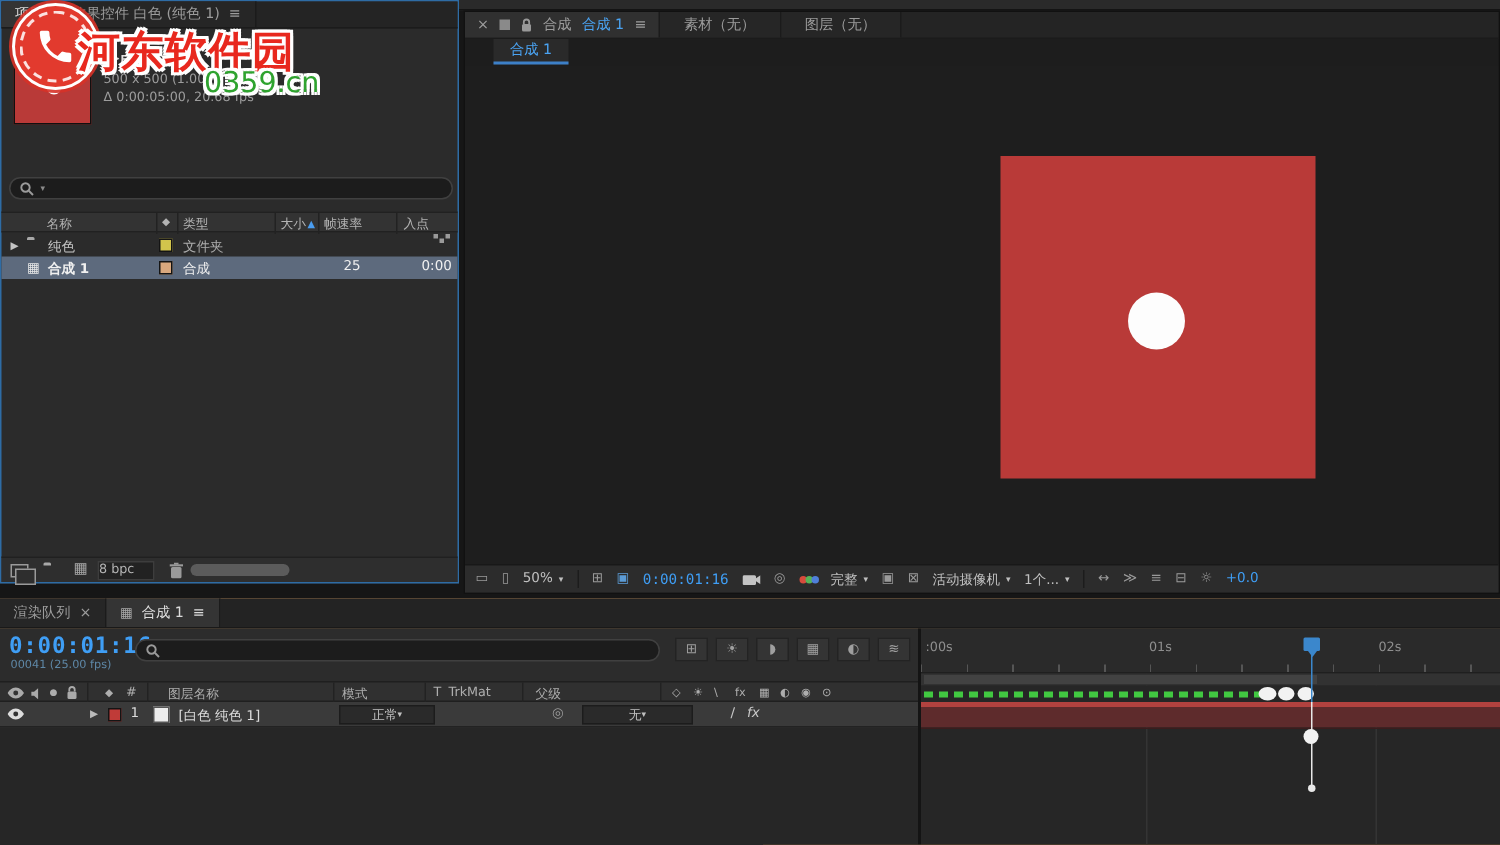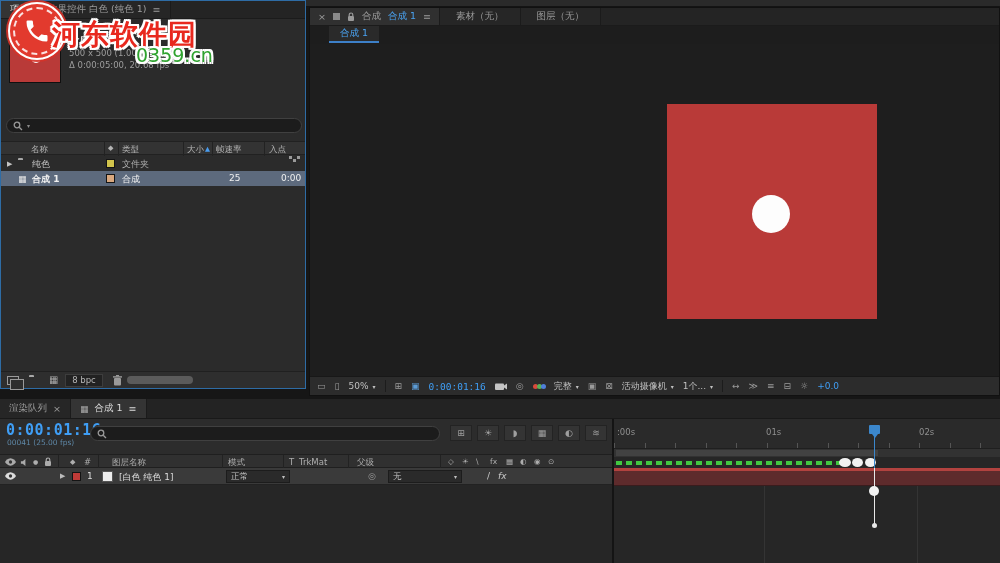--- a/index.html
+++ b/index.html
@@ -26,21 +26,21 @@
   .prow.sel{background:#5d6a7d;color:#f0f0f0}
   .chip{position:absolute;top:3px;width:9px;height:9px;border:1px solid #141414}
   .icn-folder{width:11px;height:8px;background:#a8a8a8;border-radius:1px;position:relative}
   .icn-folder::before{content:"";position:absolute;top:-2px;left:0;width:5px;height:2px;background:#a8a8a8;border-radius:1px 1px 0 0}
   .icn-sitemap{width:11px;height:9px;position:relative}
   .icn-sitemap::before{content:"";position:absolute;left:4px;top:0;width:3px;height:3px;background:#9a9a9a}
   .icn-sitemap::after{content:"";position:absolute;left:0;bottom:0;width:3px;height:3px;background:#9a9a9a;box-shadow:8px 0 0 #9a9a9a}
   #projFooter{position:absolute;left:0;bottom:0;width:304px;height:17px;background:#2e2e2e;border-top:1px solid #202020}
   .icn-frames{position:absolute;left:6px;top:4px;width:12px;height:9px;border:1px solid #9a9a9a}
   .icn-frames::before{content:"";position:absolute;left:2px;top:2px;width:12px;height:9px;border:1px solid #9a9a9a;background:#2e2e2e}
-  .bpcbox{position:absolute;left:64px;top:2px;width:38px;height:13px;background:#222;border:1px solid #3d3d3d;font-size:8.5px;color:#b5b5b5;text-align:center;line-height:11px}
+  .bpcbox{position:absolute;left:64px;top:2px;width:38px;height:13px;background:#222;border:1px solid #3d3d3d;font-size:8.5px;color:#b5b5b5;text-align:left;line-height:11px}
   .scrollthumb{position:absolute;left:126px;top:4px;width:66px;height:8px;background:#5b5b5b;border-radius:4px}
   
   #viewPanel{position:absolute;left:309px;top:7px;width:691px;height:389px;background:#1d1d1d;border:1px solid #111}
   .vtabmain{display:flex;align-items:center;gap:7px;padding:0 8px;background:#303030;border-right:1px solid #1b1b1b}
   .bluetxt{color:#4aa3f2}
   .subtabrow{position:absolute;left:0;top:18px;width:100%;height:18px;background:#1d1d1d}
   .subtab{position:absolute;left:19px;top:0;height:17px;padding:0 11px;background:#2a2a2a;color:#4aa3f2;font-size:9.5px;display:flex;align-items:center;border-bottom:2px solid #3d80c8}
   #canvas{position:absolute;left:0;top:36px;right:0;bottom:19px;background:#1e1e1e;overflow:hidden}
   #redSquare{position:absolute;left:357px;top:60px;width:210px;height:215px;background:#b93a38}
   #whiteCircle{position:absolute;left:85px;top:91px;width:38px;height:38px;border-radius:50%;background:#fdfdfd}
@@ -54,21 +54,21 @@
   #tlPanel{position:absolute;left:0;top:399px;width:1000px;height:164px;background:#fdba74}
   #tlTabs{height:20px;background:#232323;border-bottom:1px solid #191919;display:flex;align-items:stretch;font-size:9.5px;color:#9c9c9c}
   #tlLeft{position:absolute;left:0;top:20px;width:612px;height:144px;background:#2c2c2c}
   .bigtime{position:absolute;left:6px;top:2px;font-family:"DejaVu Sans Mono",monospace;font-size:15px;font-weight:600;color:#3f9ef5;letter-spacing:.5px}
   .frameinfo{position:absolute;left:7px;top:19px;font-size:7.5px;color:#5e87a6}
   #tlSearch{left:90px;top:7px;width:350px;height:15px}
   .tlbtn{position:absolute;top:6px;width:22px;height:16px;background:#343434;border:1px solid #232323;color:#9f9f9f;font-size:9px;display:flex;align-items:center;justify-content:center}
   #tlCols{position:absolute;left:0;top:35px;width:612px;height:14px;background:#303030;border-top:1px solid #1f1f1f;border-bottom:1px solid #1f1f1f;font-size:8.5px;color:#aeaeae}
   #layerRow{position:absolute;left:0;top:49px;width:612px;height:17px;background:#3a3a3a;border-bottom:1px solid #222;font-size:9px;color:#dcdcdc}
   #tlEmpty{position:absolute;left:0;top:66px;width:612px;height:78px;background:#262626}
-  .dd{position:absolute;height:13px;background:#2a2a2a;border:1px solid #1c1c1c;color:#c0c0c0;font-size:8.5px;display:flex;align-items:center;justify-content:space-between;padding:0 4px}
+  .dd{position:absolute;height:13px;background:#2a2a2a;border:1px solid #1c1c1c;color:#c0c0c0;font-size:8.5px;display:flex;align-items:center;justify-content:center;padding:0 4px}
   #tlRight{position:absolute;left:612px;top:20px;width:388px;height:144px;background:#262626;border-left:2px solid #141414}
   #ruler{position:absolute;left:0;top:0;width:100%;height:30px;background:#2a2a2a;border-bottom:1px solid #1f1f1f;font-size:8.5px;color:#8f8f8f}
   #ruler .ticks{position:absolute;left:0;right:0;bottom:0;height:5px;background:repeating-linear-gradient(90deg,#555 0 1px,transparent 1px 30.5px)}
   .rlabel{position:absolute;top:8px}
   #workarea{position:absolute;left:0;top:30px;width:100%;height:8px;background:#323232}
   #workseg{position:absolute;left:2px;top:1px;width:262px;height:6px;background:#424242}
   #dashrow{position:absolute;left:0;top:38px;width:100%;height:11px;background:#262626}
   #greendash{position:absolute;left:2px;top:4px;width:230px;height:4px;background:repeating-linear-gradient(90deg,#41c841 0 6px,transparent 6px 10px)}
   .blob{position:absolute;top:1px;height:9px;border-radius:50%;background:#f2f2f2}
   #layerBar{position:absolute;left:0;top:49px;width:100%;height:18px;background:linear-gradient(#b2423f 0 3px,#5e2b2c 3px);border-bottom:1px solid #3a1c1d}

